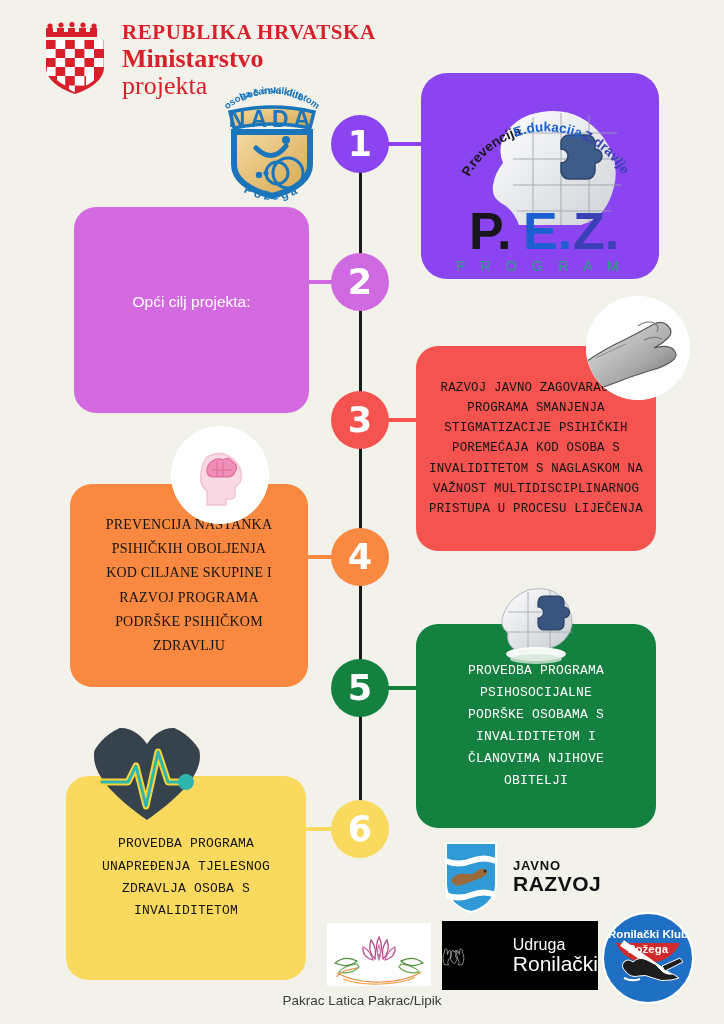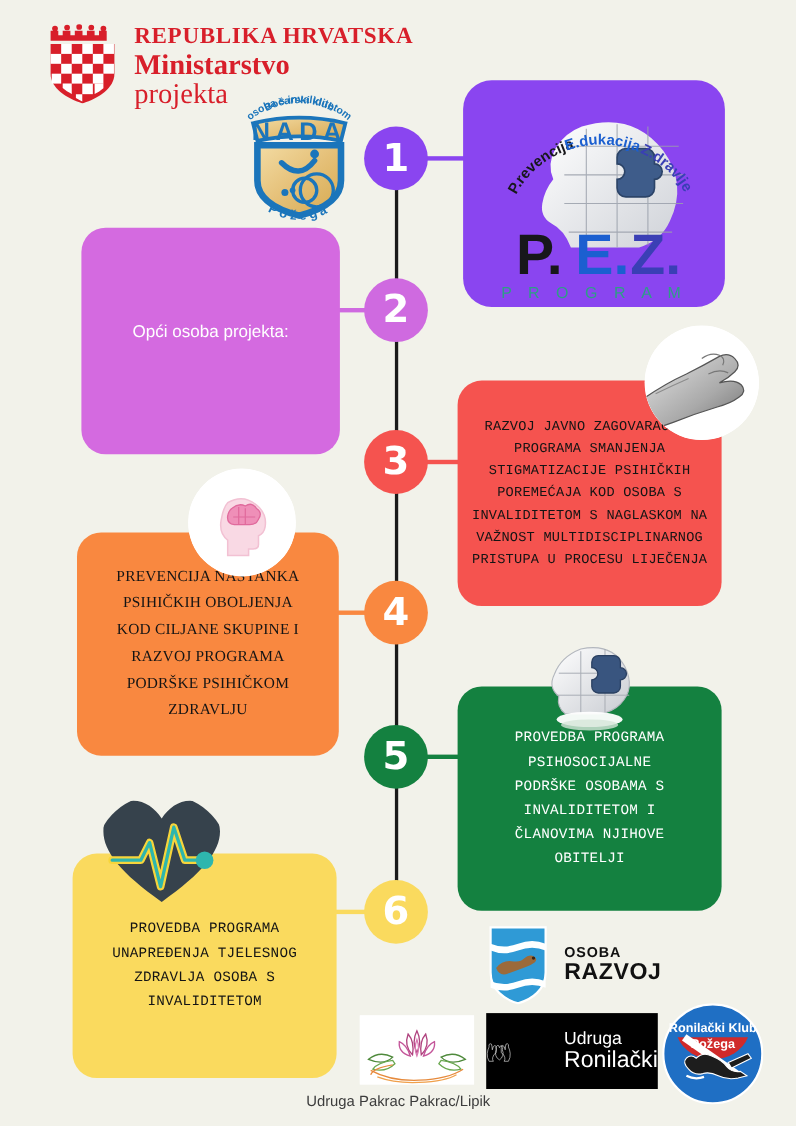--- a/index.html
+++ b/index.html
@@ -211,21 +211,21 @@
       <g font-family="'Liberation Sans',sans-serif" font-weight="bold" font-size="52">
         <text x="48" y="176" fill="#17171b">P.</text>
         <text x="102" y="176" fill="#1b5fd0">E.</text>
         <text x="152" y="176" fill="#3a3fb5">Z.</text>
       </g>
       <text x="119" y="198" fill="#2e9e86" font-size="14.5" letter-spacing="5.5" text-anchor="middle" font-family="'Liberation Sans',sans-serif">P R O G R A M</text>
     </svg>
   </div>
 
   <div class="box box-goal">
-    <p><span class="g-title">Opći osoba projekta:</span></p>
+    <p><span class="g-title">Opći cilj projekta:</span></p>
   </div>
 
   <div class="box box-red">
     <p>RAZVOJ JAVNO ZAGOVARAČKOG
 PROGRAMA SMANJENJA
 STIGMATIZACIJE PSIHIČKIH
 POREMEĆAJA KOD OSOBA S
 INVALIDITETOM S NAGLASKOM NA
 VAŽNOST MULTIDISCIPLINARNOG
 PRISTUPA U PROCESU LIJEČENJA</p>
@@ -335,21 +335,21 @@
 
   <div class="pakrac">
     <svg width="56" height="74" viewBox="0 0 56 74">
       <path d="M3 3 H53 V44 C53 60 40 69 28 72 C16 69 3 60 3 44z" fill="#2f9ad6" stroke="#ffffff" stroke-width="2"></path>
       <path d="M3 18 q12 5 25 0 q13 -5 25 0 v6 q-12 -5 -25 0 q-13 5 -25 0z" fill="#ffffff"></path>
       <path d="M3 52 q12 5 25 0 q13 -5 25 0 v6 q-12 -5 -25 0 q-13 5 -25 0z" fill="#ffffff"></path>
       <path d="M8 40 q6 -8 16 -6 q6 1 10 -3 q4 -4 9 -1 q3 2 0 5 q-4 3 -8 4 q-8 3 -16 6 q-8 3 -11 -5z" fill="#9b6a3a"></path>
       <circle cx="42" cy="31" r="1.5" fill="#3a2413"></circle>
     </svg>
     <div class="pakrac-txt">
-      <div class="pakrac-t1">OSOBA</div>
+      <div class="pakrac-t1">JAVNO</div>
       <div class="pakrac-t2">RAZVOJ</div>
     </div>
   </div>
 
   <svg class="logo-latica" viewBox="0 0 104 63">
     <rect width="104" height="63" fill="#ffffff"></rect>
     <g fill="none" stroke-width="1.2">
       <path d="M52 14 q-5 10 0 20 q5 -10 0 -20z" stroke="#b0437f"></path>
       <path d="M44 17 q-4 11 4 19 q2 -12 -4 -19z" stroke="#b0437f"></path>
       <path d="M60 17 q4 11 -4 19 q-2 -12 4 -19z" stroke="#b0437f"></path>
@@ -386,15 +386,15 @@
     <path d="M14 31 a34 30 0 0 0 64 0z" fill="#d02a2a"></path>
     <path d="M20 31 L70 66" stroke="#ffffff" stroke-width="7"></path>
     <text x="46" y="41" text-anchor="middle" fill="#ffffff" font-size="11.5" font-weight="bold" font-family="'Liberation Sans',sans-serif">Požega</text>
     <g fill="#1d1d1d" stroke="#ffffff" stroke-width="1">
       <path d="M24 60 q-6 -6 -2 -10 q4 -4 9 0 q6 -6 14 -2 q10 4 14 10 q4 5 12 4 l6 4 l-8 2 q-10 2 -18 -2 q-8 -4 -14 -2 q-8 2 -13 -4z"></path>
       <path d="M60 54 l18 -8 l3 4 l-18 9z"></path>
       <path d="M22 66 q8 4 16 1" stroke="#ffffff" stroke-width="2" fill="none"></path>
     </g>
   </svg>
 
-  <div class="caption">Udruga Pakrac Pakrac/Lipik</div>
+  <div class="caption">Pakrac Latica Pakrac/Lipik</div>
 
 </div>
 
 </body></html>

